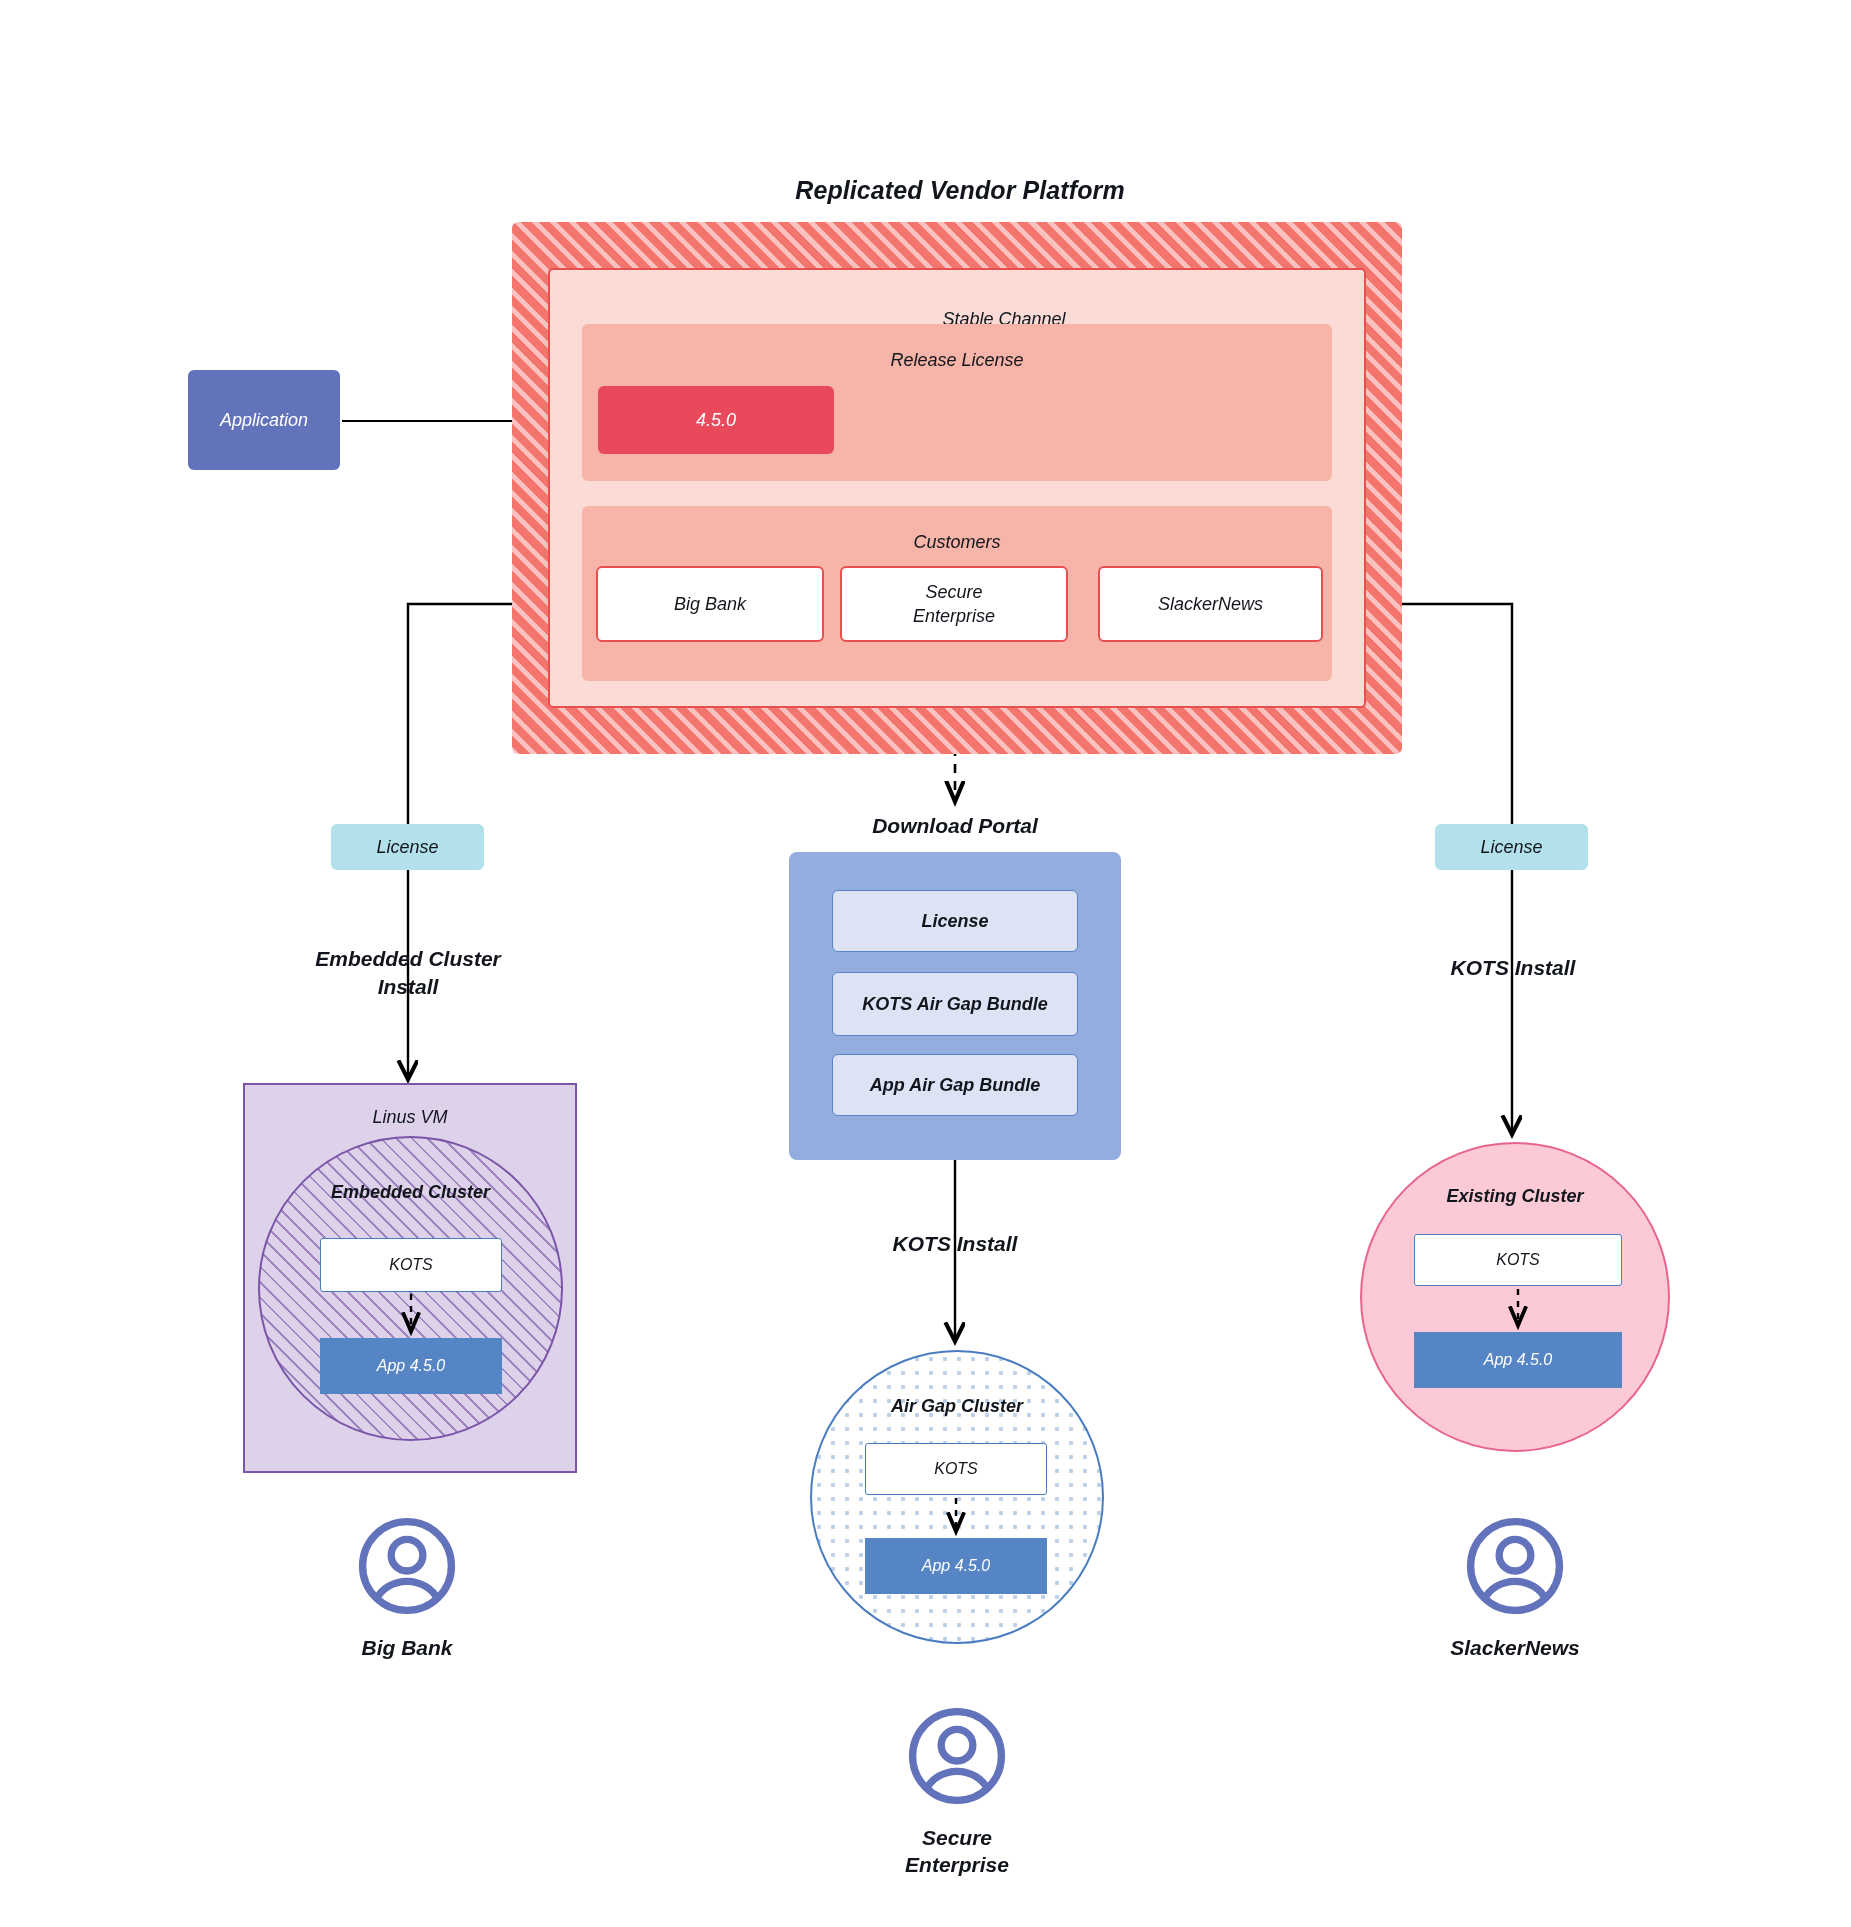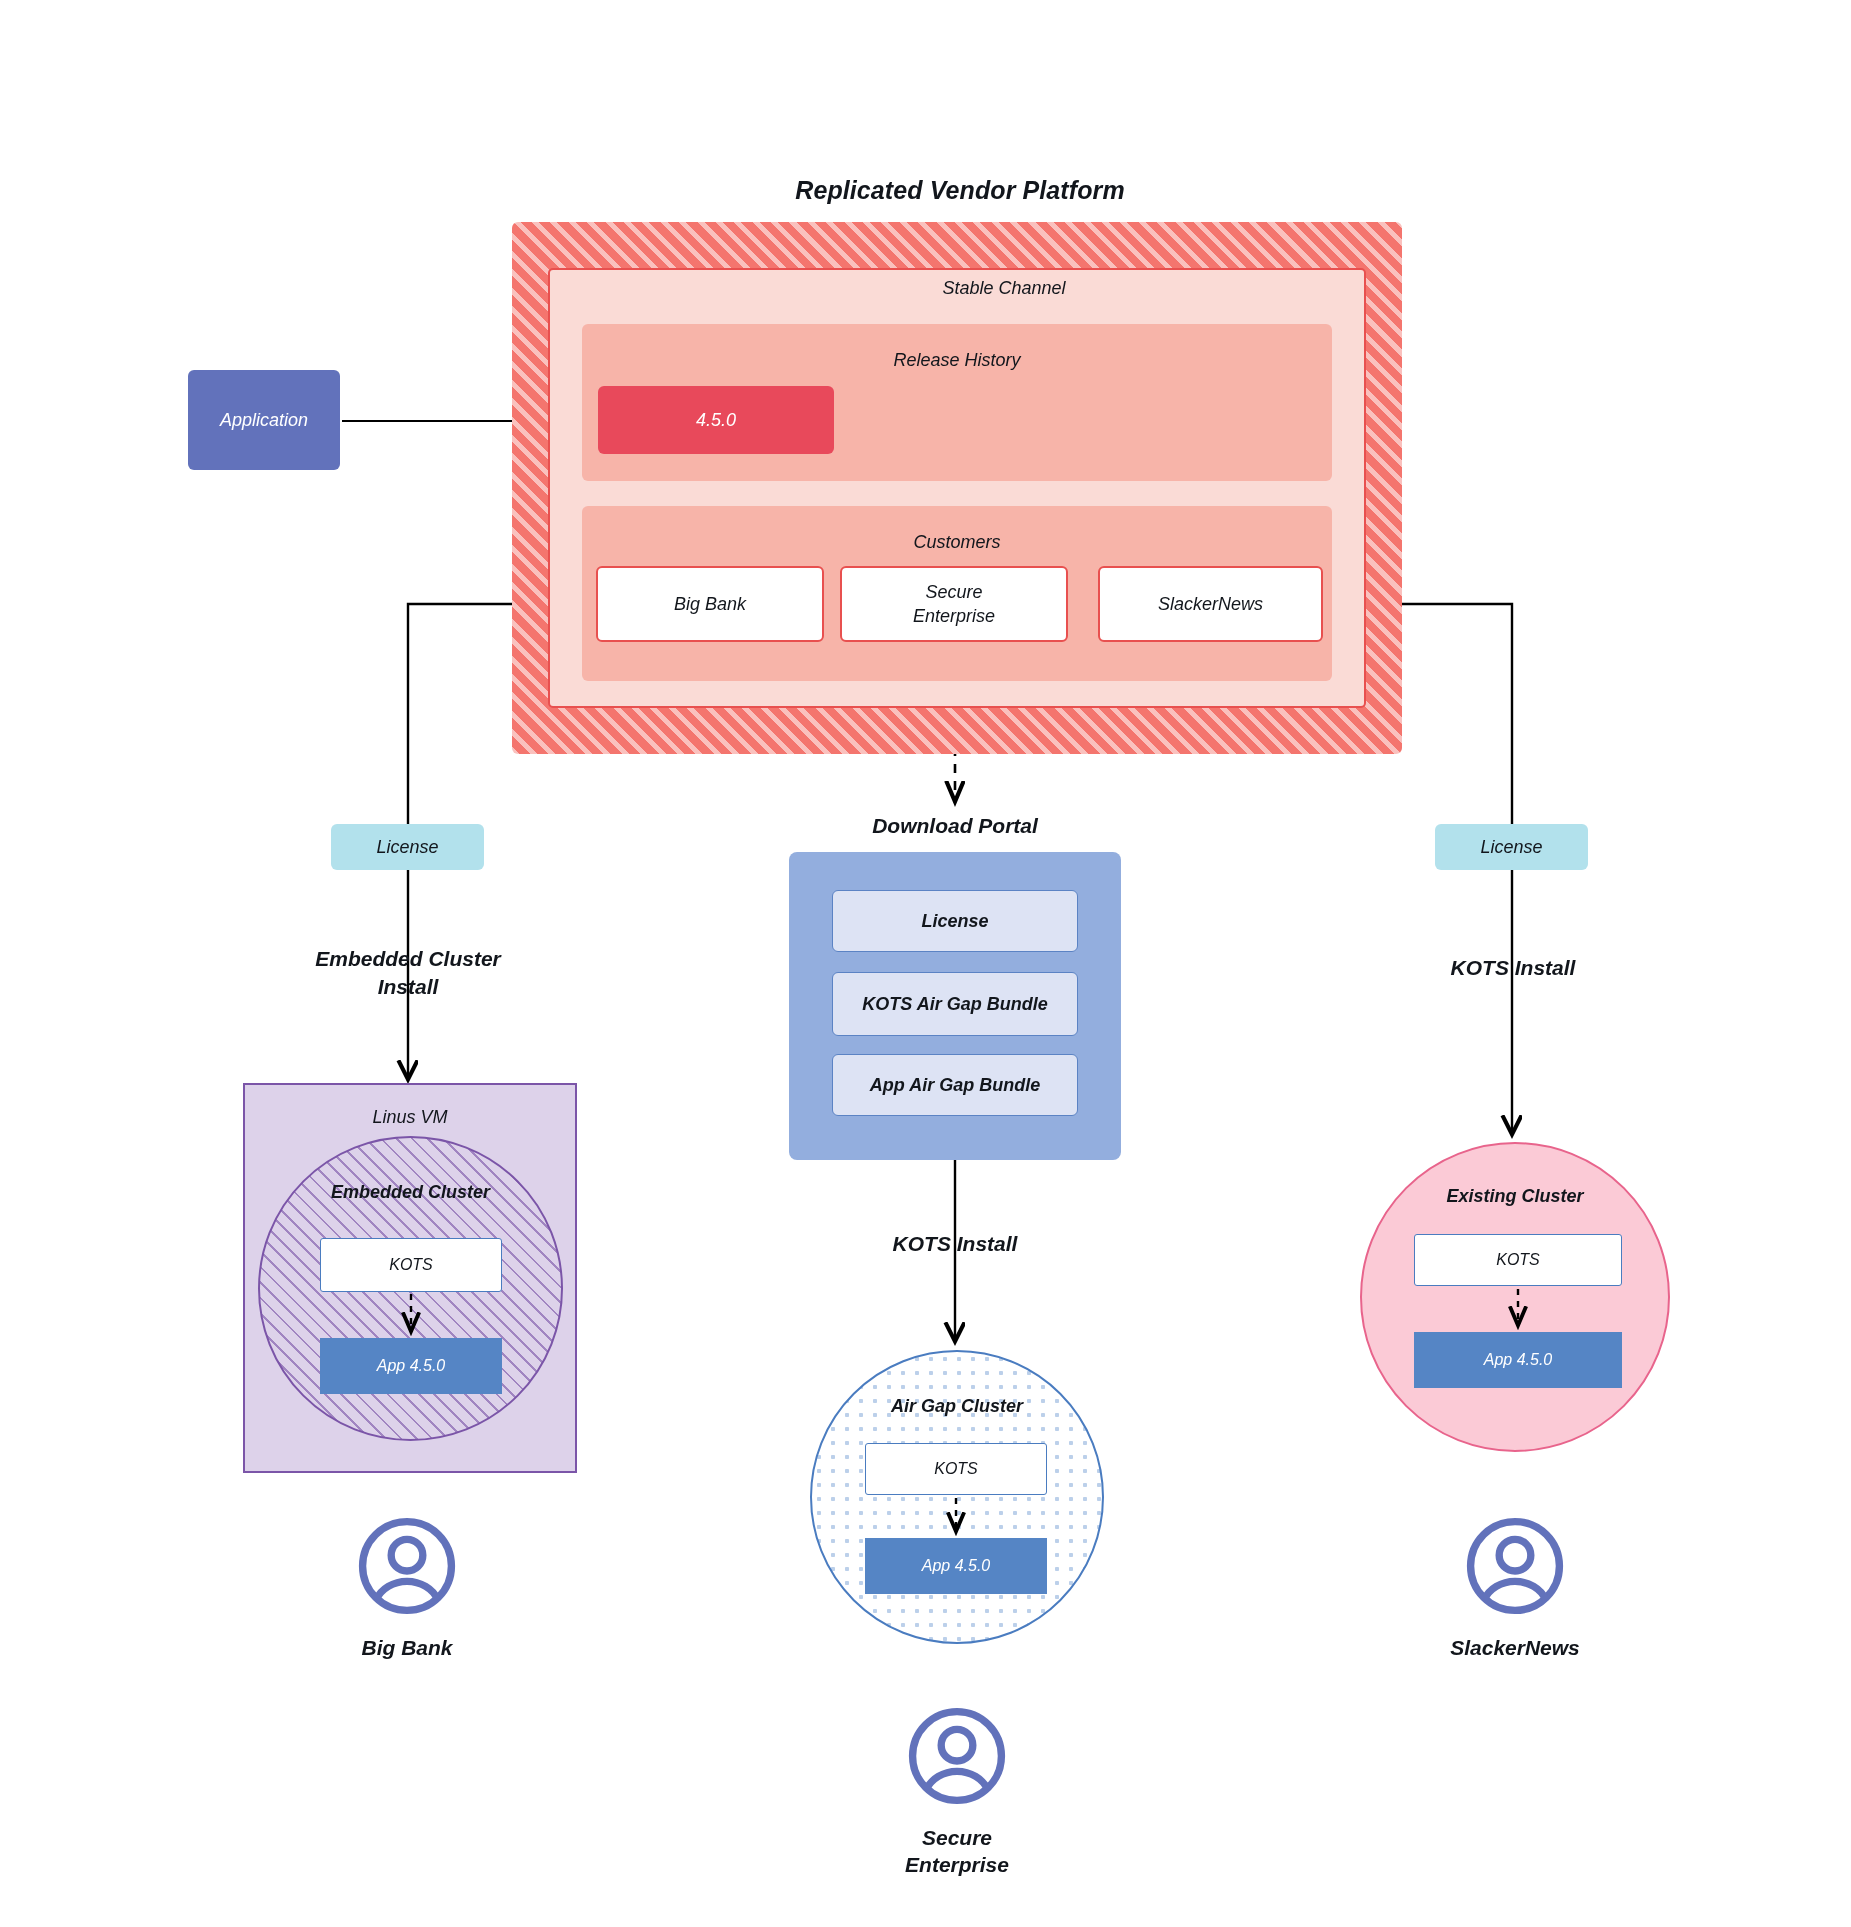--- a/index.html
+++ b/index.html
@@ -86,24 +86,24 @@
 
     <path d="M955,1160 L955,1340" stroke="#000" stroke-width="2.4" fill="none" marker-end="url(#ah)"></path>
   </svg>
 
   <div class="abs ctr title-lg" style="left:660px;top:175px;width:600px;height:30px;">Replicated Vendor Platform</div>
 
   <div class="abs hatch-red" style="left:512px;top:222px;width:890px;height:532px;"></div>
 
   <div class="abs stable-ch" style="left:548px;top:268px;width:818px;height:440px;"></div>
 
-  <div class="abs ctr lbl-sm" style="left:548px;top:276px;width:912px;height:24px;">Stable Channel</div>
+  <div class="abs ctr lbl-sm" style="left:548px;top:307px;width:912px;height:24px;">Stable Channel</div>
 
   <div class="abs inner-band" style="left:582px;top:324px;width:750px;height:157px;"></div>
-  <div class="abs ctr lbl-sm" style="left:582px;top:348px;width:750px;height:24px;">Release History</div>
+  <div class="abs ctr lbl-sm" style="left:582px;top:348px;width:750px;height:24px;">Release License</div>
 
   <div class="abs ctr rel-active" style="left:598px;top:386px;width:236px;height:68px;">
     <span class="lbl-sm white-txt">4.5.0</span>
   </div>
 
   <div class="abs inner-band" style="left:582px;top:506px;width:750px;height:175px;"></div>
   <div class="abs ctr lbl-sm" style="left:582px;top:530px;width:750px;height:24px;">Customers</div>
 
   <div class="abs ctr cust-box" style="left:596px;top:566px;width:228px;height:76px;">
     <span class="lbl-sm">Big Bank</span>

